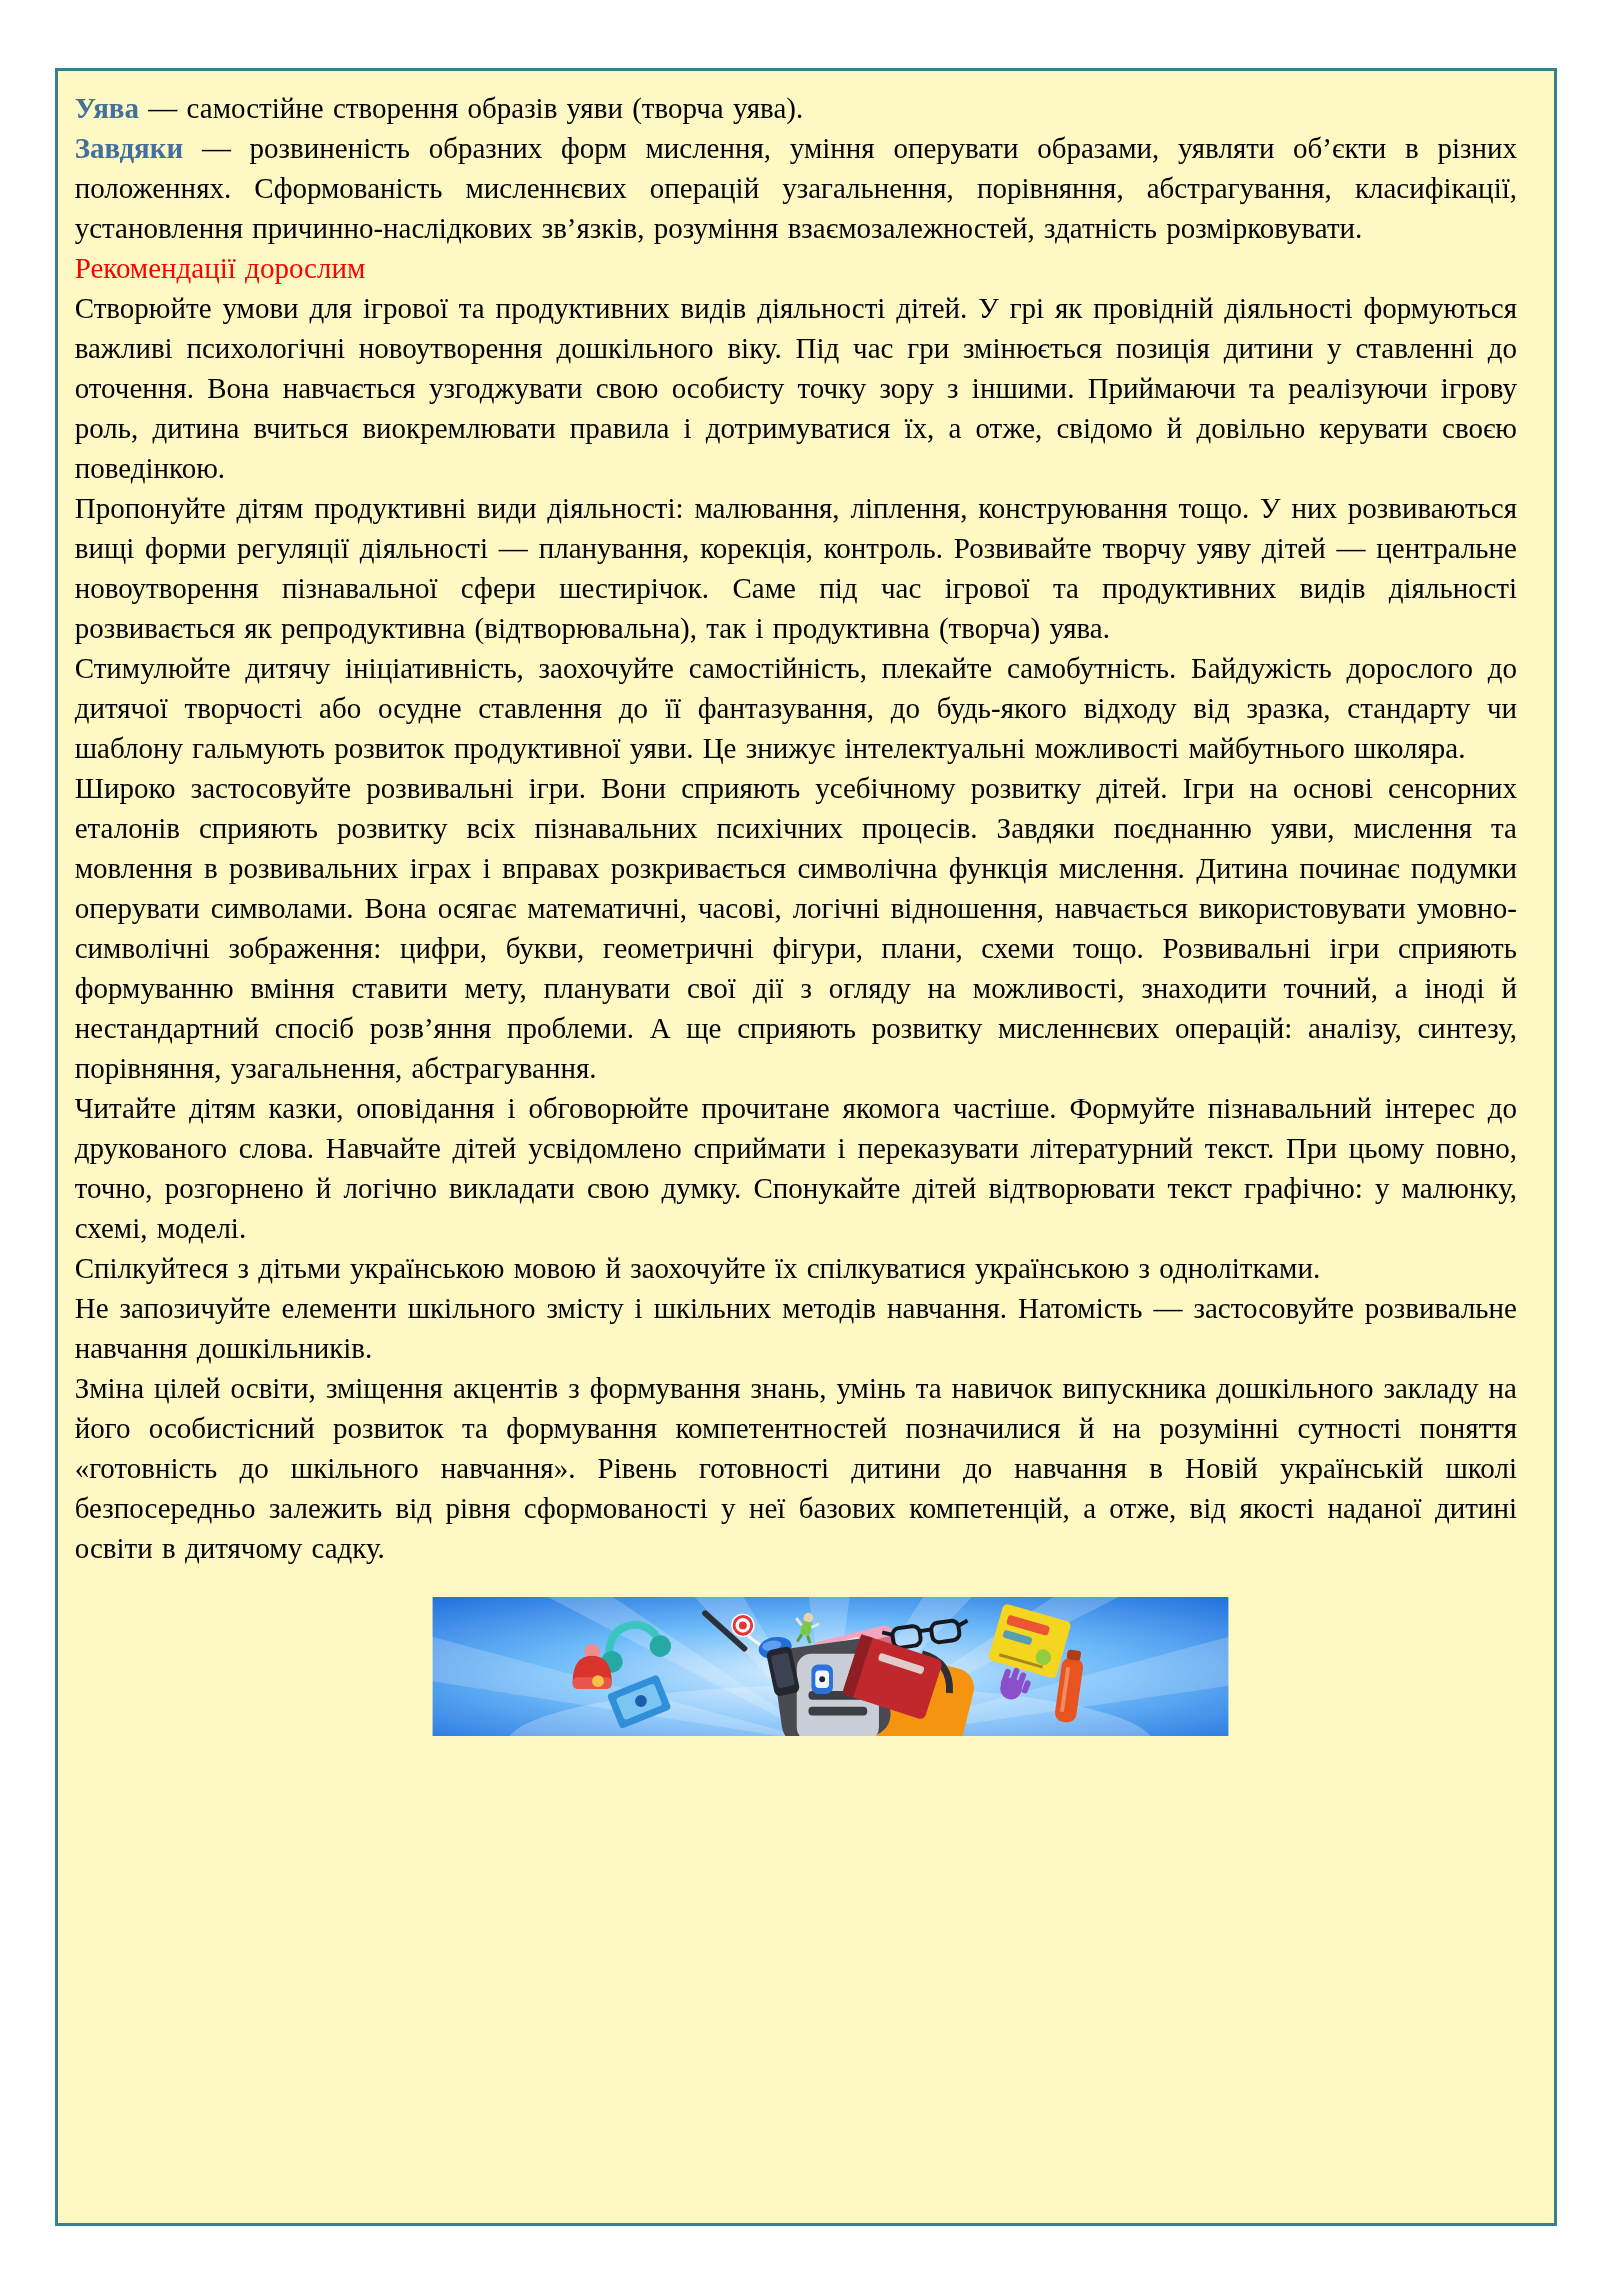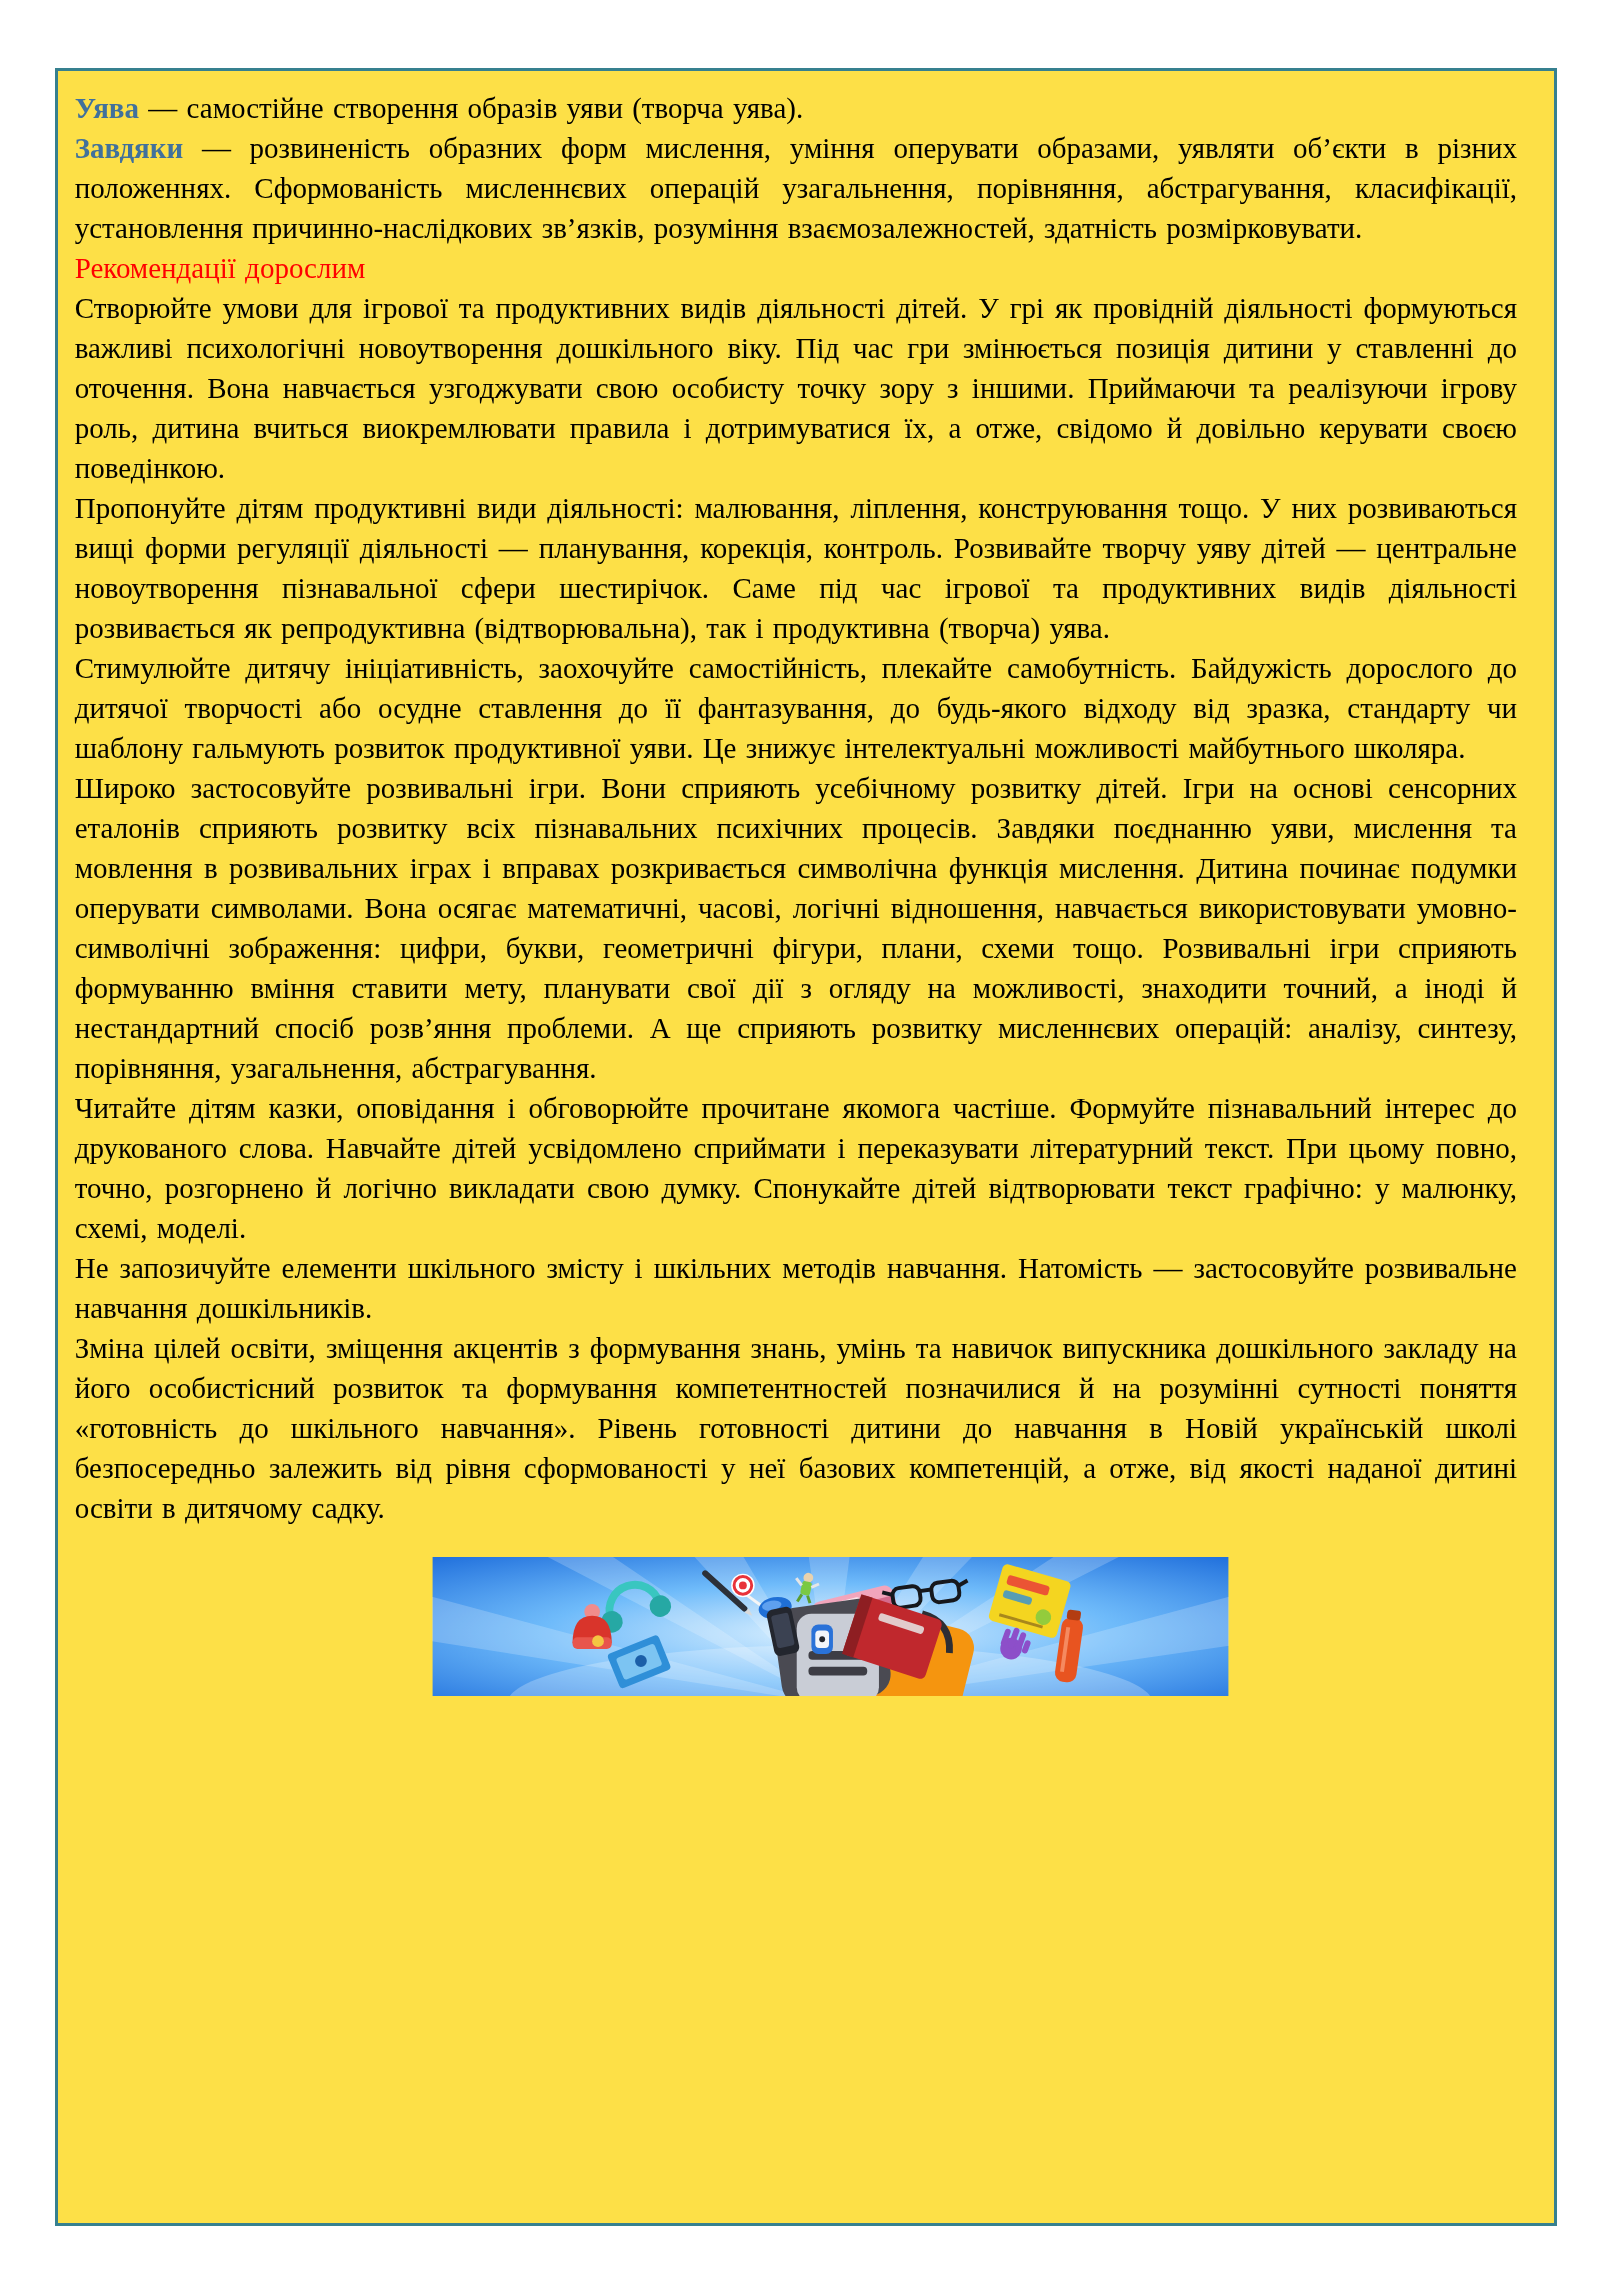--- a/index.html
+++ b/index.html
@@ -16,21 +16,21 @@
   }
   .frame {
     position: absolute;
     left: 55px;
     top: 68px;
     width: 1502px;
     height: 2158px;
     box-sizing: border-box;
     border: 3.9px solid #36808f;
     padding: 16.7px 37px 0 16.7px;
-    background: #fde047;
+    background: #fef9c3;
   }
   .para {
     margin: 0;
     font-size: 29px;
     line-height: 40px;
     color: #000000;
     text-align: justify;
     word-spacing: 2px;
   }
   .term {
@@ -62,20 +62,21 @@
 
   <p class="para"><span class="term">Завдяки</span><span> — розвиненість образних форм мислення, уміння оперувати образами, уявляти об’єкти в різних положеннях. Сформованість мисленнєвих операцій узагальнення, порівняння, абстрагування, класифікації, установлення причинно-наслідкових зв’язків, розуміння взаємозалежностей, здатність розмірковувати.</span></p>
 
   <p class="para heading">Рекомендації дорослим</p>
 
   <p class="para">Створюйте умови для ігрової та продуктивних видів діяльності дітей. У грі як провідній діяльності формуються важливі психологічні новоутворення дошкільного віку. Під час гри змінюється позиція дитини у ставленні до оточення. Вона навчається узгоджувати свою особисту точку зору з іншими. Приймаючи та реалізуючи ігрову роль, дитина вчиться виокремлювати правила і дотримуватися їх, а отже, свідомо й довільно керувати своєю поведінкою.</p>
   <p class="para">Пропонуйте дітям продуктивні види діяльності: малювання, ліплення, конструювання тощо. У них розвиваються вищі форми регуляції діяльності — планування, корекція, контроль. Розвивайте творчу уяву дітей — центральне новоутворення пізнавальної сфери шестирічок. Саме під час ігрової та продуктивних видів діяльності розвивається як репродуктивна (відтворювальна), так і продуктивна (творча) уява.</p>
   <p class="para">Стимулюйте дитячу ініціативність, заохочуйте самостійність, плекайте самобутність. Байдужість дорослого до дитячої творчості або осудне ставлення до її фантазування, до будь-якого відходу від зразка, стандарту чи шаблону гальмують розвиток продуктивної уяви. Це знижує інтелектуальні можливості майбутнього школяра.</p>
   <p class="para">Широко застосовуйте розвивальні ігри. Вони сприяють усебічному розвитку дітей. Ігри на основі сенсорних еталонів сприяють розвитку всіх пізнавальних психічних процесів. Завдяки поєднанню уяви, мислення та мовлення в розвивальних іграх і вправах розкривається символічна функція мислення. Дитина починає подумки оперувати символами. Вона осягає математичні, часові, логічні відношення, навчається використовувати умовно-символічні зображення: цифри, букви, геометричні фігури, плани, схеми тощо. Розвивальні ігри сприяють формуванню вміння ставити мету, планувати свої дії з огляду на можливості, знаходити точний, а іноді й нестандартний спосіб розв’яння проблеми. А ще сприяють розвитку мисленнєвих операцій: аналізу, синтезу, порівняння, узагальнення, абстрагування.</p>
   <p class="para">Читайте дітям казки, оповідання і обговорюйте прочитане якомога частіше. Формуйте пізнавальний інтерес до друкованого слова. Навчайте дітей усвідомлено сприймати і переказувати літературний текст. При цьому повно, точно, розгорнено й логічно викладати свою думку. Спонукайте дітей відтворювати текст графічно: у малюнку, схемі, моделі.</p>
+  <p class="para">Спілкуйтеся з дітьми українською мовою й заохочуйте їх спілкуватися українською з однолітками.</p>
   <p class="para">Не запозичуйте елементи шкільного змісту і шкільних методів навчання. Натомість — застосовуйте розвивальне навчання дошкільників.</p>
   <p class="para">Зміна цілей освіти, зміщення акцентів з формування знань, умінь та навичок випускника дошкільного закладу на його особистісний розвиток та формування компетентностей позначилися й на розумінні сутності поняття «готовність до шкільного навчання». Рівень готовності дитини до навчання в Новій українській школі безпосередньо залежить від рівня сформованості у неї базових компетенцій, а отже, від якості наданої дитині освіти в дитячому садку.</p>
 
   <div class="banner-wrap">
     <svg class="banner" viewBox="0 0 813 142" xmlns="http://www.w3.org/2000/svg">
       <defs>
         <radialGradient id="bg" cx="50%" cy="55%" r="80%">
           <stop offset="0" stop-color="#dff2ff"></stop>
           <stop offset="0.45" stop-color="#6fbbfa"></stop>
           <stop offset="1" stop-color="#1565d8"></stop>

